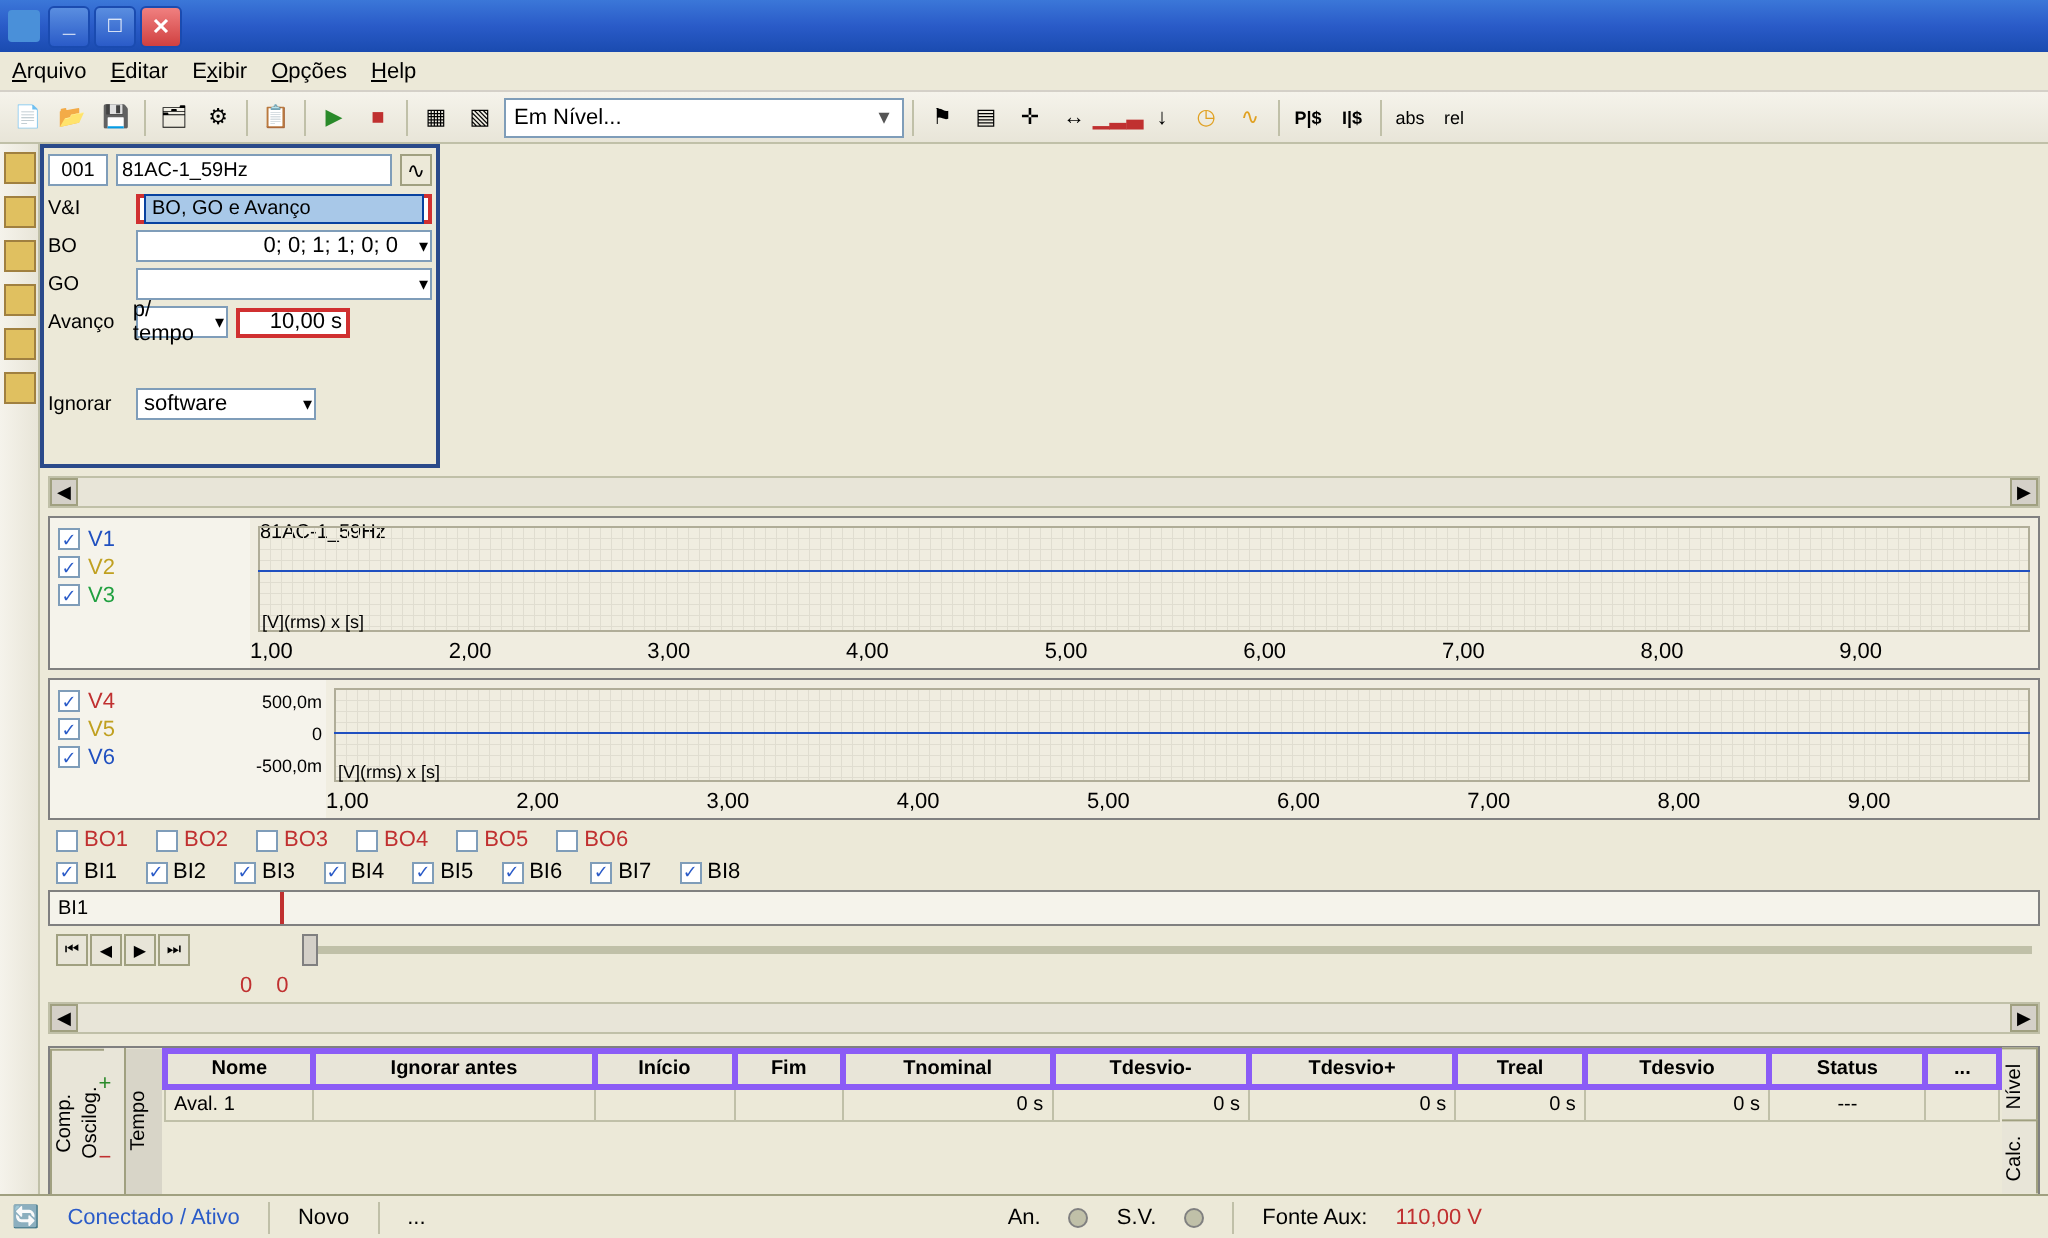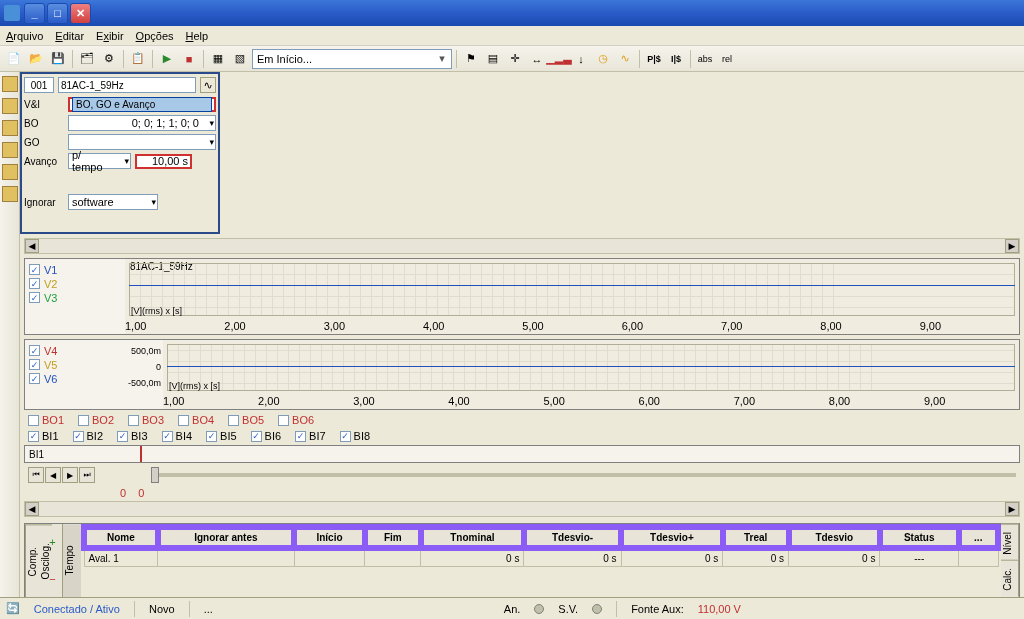--- a/index.html
+++ b/index.html
@@ -86,21 +86,21 @@
 
 
 .results-area { display: flex; margin: 4px; border: 1px solid #808080; height: 78px; }
 .results-vtab { width: 18px; writing-mode: vertical-rl; transform: rotate(180deg); background: #e8e5d8; display: flex; flex-direction: column; border-right: 1px solid #a0a080; }
 .results-vtab div { flex: 1; text-align: center; padding: 4px 1px; font-size: 10px; border-bottom: 1px solid #a0a080; }
 .results-side { width: 20px; display: flex; flex-direction: column; align-items: center; justify-content: space-around; background: #e8e5d8; border-right: 1px solid #a0a080; }
 .results-side div { color: #2a8a2a; }
 .results-vtab2 { width: 18px; writing-mode: vertical-rl; transform: rotate(180deg); background: #d8d5c8; text-align: center; padding: 4px 1px; font-size: 10px; }
 .results-table { flex: 1; overflow: auto; }
 .results-table table { width: 100%; border-collapse: collapse; }
-.results-table th { background: #e8e5d8; border: 6px solid #8b5cf6; padding: 2px 4px; font-size: 10px; font-weight: bold; text-align: center; }
+.results-table th { background: #e8e5d8; border: 3px solid #8b5cf6; padding: 2px 4px; font-size: 10px; font-weight: bold; text-align: center; }
 .results-table td { border: 1px solid #c0c0a8; padding: 2px 4px; font-size: 10px; text-align: right; }
 .results-table td:first-child { text-align: left; }
 .results-right { width: 18px; display: flex; flex-direction: column; }
 .results-right div { flex: 1; writing-mode: vertical-rl; transform: rotate(180deg); background: #e8e5d8; border-left: 1px solid #a0a080; text-align: center; padding: 2px 1px; font-size: 10px; border-bottom: 1px solid #a0a080; }
 
 
 .statusbar { position: absolute; bottom: 0; left: 0; right: 0; height: 22px; background: #ece9d8; border-top: 1px solid #a0a080; display: flex; align-items: center; padding: 0 6px; gap: 14px; font-size: 10px; }
 .statusbar .sep { width: 1px; height: 16px; background: #c0c0a8; }
 .statusbar .c1 { color: #2a5bc8; }
 .statusbar .c2 { color: #c03030; }
@@ -135,21 +135,21 @@
   <div class="tbtn">⚙</div>
   <div class="tsep"></div>
   <div class="tbtn">📋</div>
   <div class="tsep"></div>
   <div class="tbtn" style="color:#2a8a2a">▶</div>
   <div class="tbtn" style="color:#c03030">■</div>
   <div class="tsep"></div>
   <div class="tbtn">▦</div>
   <div class="tbtn">▧</div>
   <div class="combo" style="width:200px">
-      <span>Em Início...</span>
+      <span>Em Nível...</span>
     </div>
   <div class="tsep"></div>
   <div class="tbtn">⚑</div>
   <div class="tbtn">▤</div>
   <div class="tbtn">✛</div>
   <div class="tbtn">↔</div>
   <div class="tbtn" style="color:#c03030">▁▂▃</div>
   <div class="tbtn">↓</div>
   <div class="tbtn" style="color:#e0a020">◷</div>
   <div class="tbtn" style="color:#e0a020">∿</div>
@@ -190,21 +190,21 @@
         <div class="panel-dd" style="flex:1;justify-content:flex-end">
               <span>0; 0; 1; 1; 0; 0</span>
             </div>
       </div>
       <div class="panel-row">
         <span class="panel-label">GO</span>
         <div class="panel-dd" style="flex:1"></div>
       </div>
       <div class="panel-row">
         <span class="panel-label">Avanço</span>
-        <div class="panel-dd" style="width:63px;justify-content:flex-end">
+        <div class="panel-dd" style="width:46px;justify-content:flex-end">
               <span>p/ tempo</span>
             </div>
         <div class="panel-redbox" style="width:57px;justify-content:flex-end">
               <span>10,00 s</span>
             </div>
       </div>
       <div style="height:22px"></div>
       <div class="panel-row">
         <span class="panel-label">Ignorar</span>
         <div class="panel-dd" style="width:90px">

